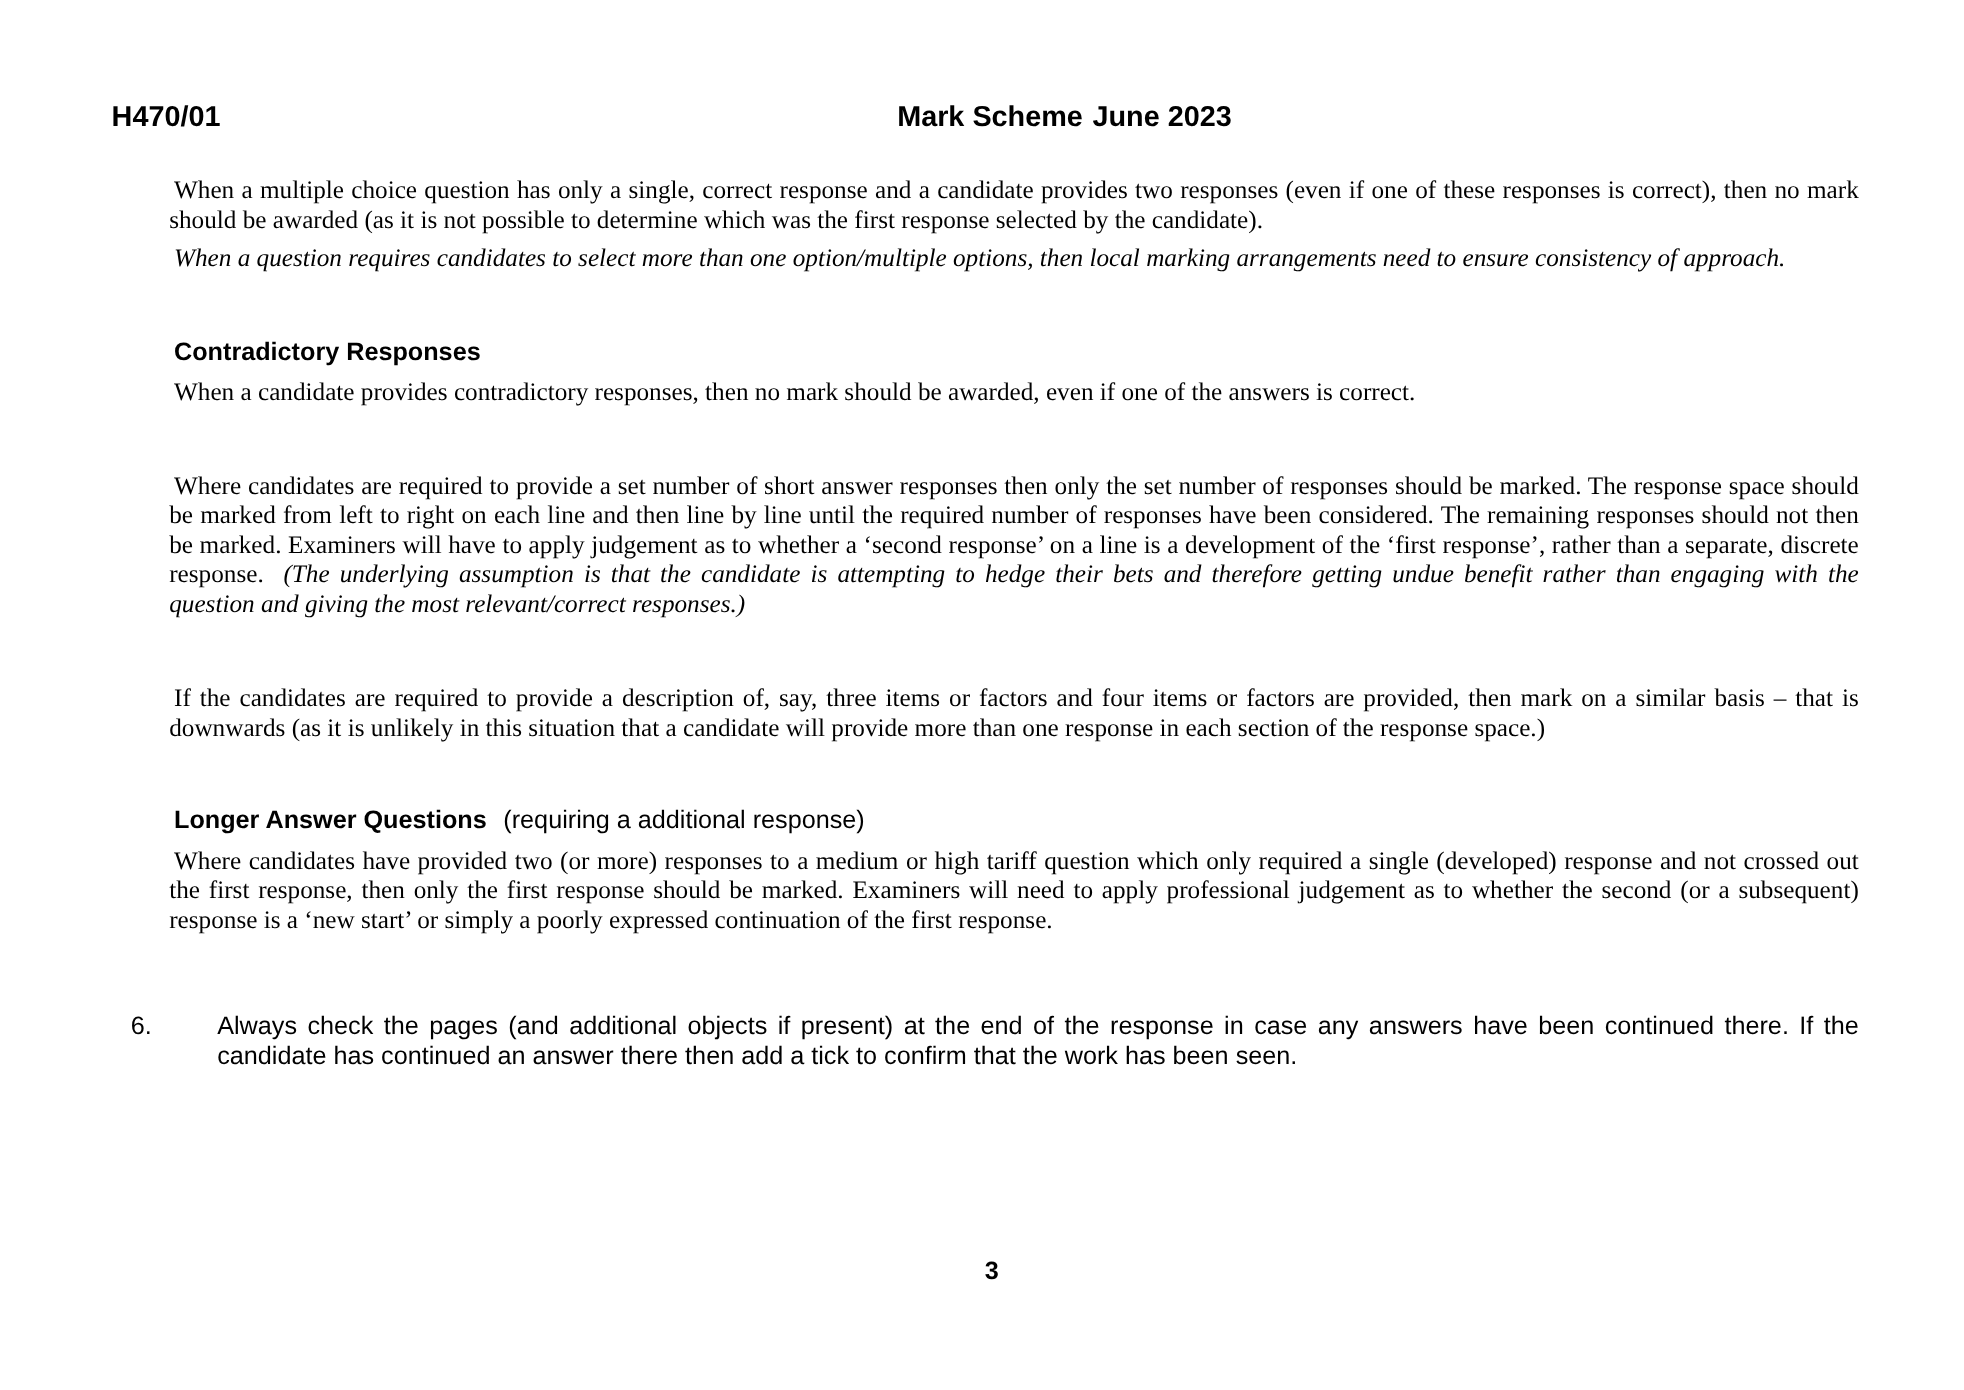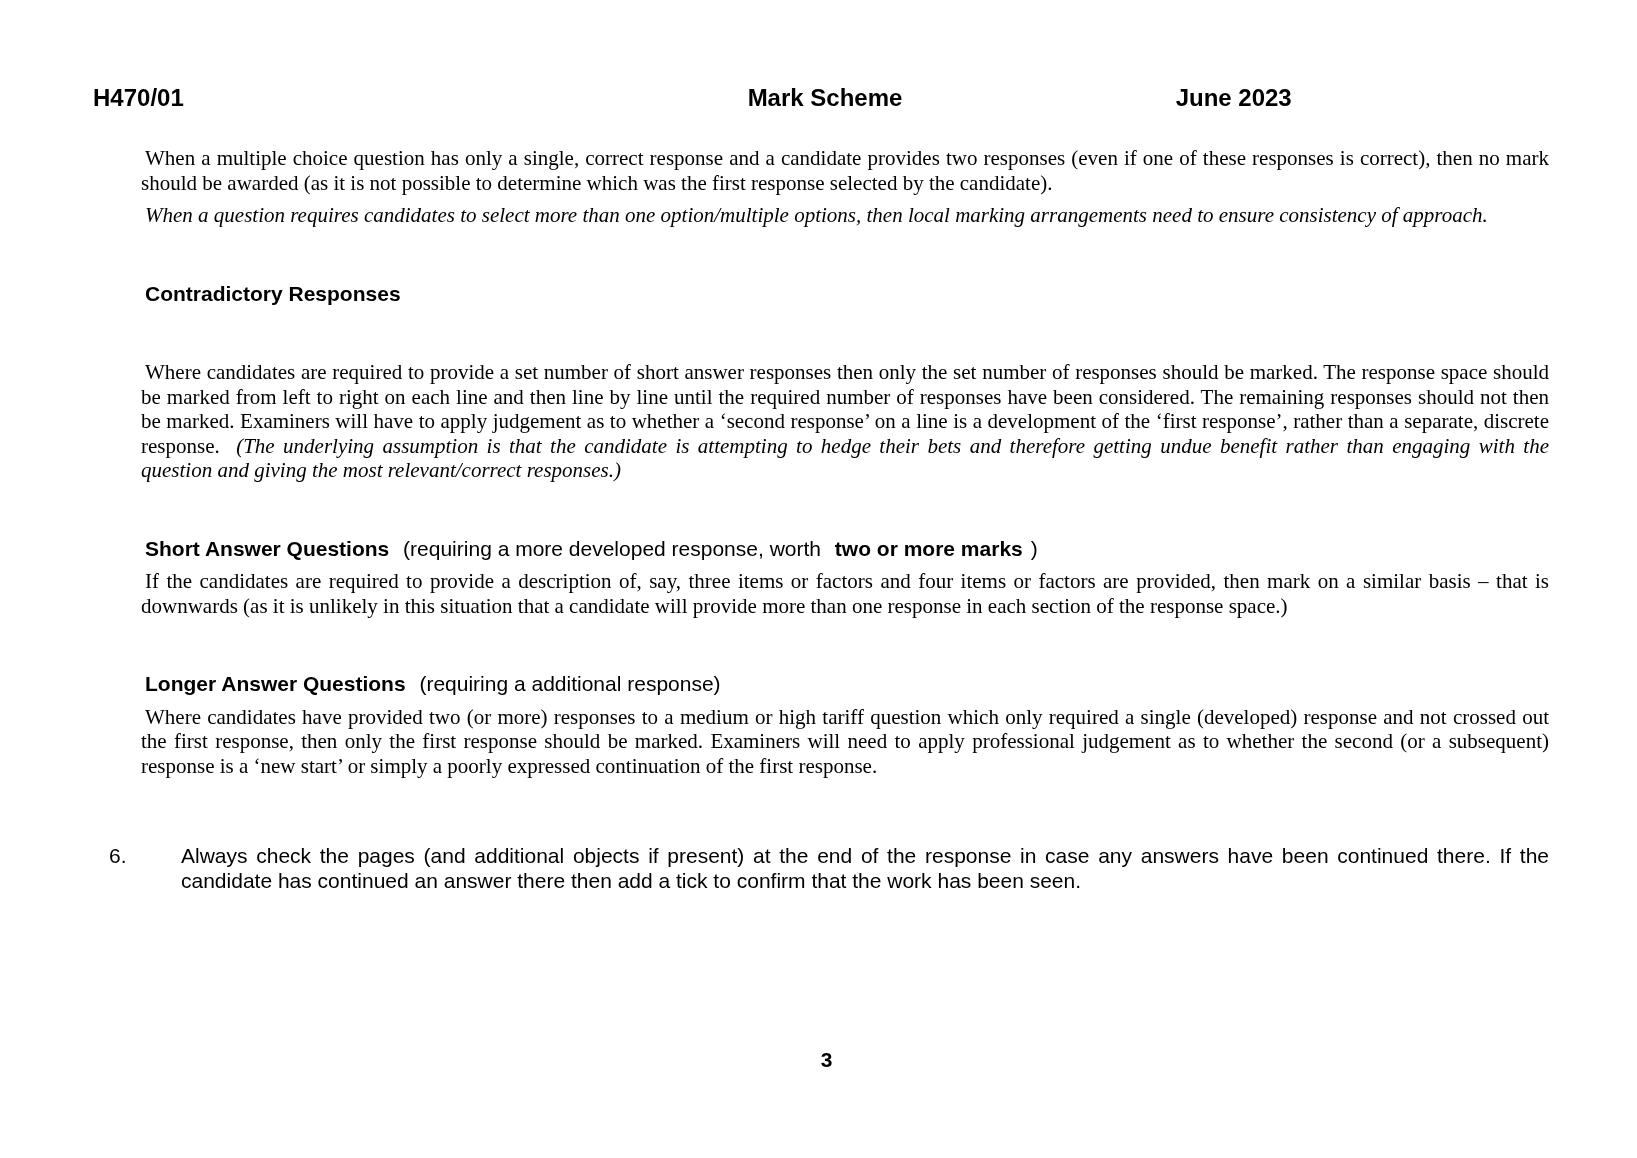--- a/index.html
+++ b/index.html
@@ -21,21 +21,21 @@
     display: grid;
     grid-template-columns: 1fr auto 1fr;
     align-items: baseline;
     padding: 68px 80px 0 77px;
     font-size: 24px;
     font-weight: bold;
     line-height: 28px;
   }
   .page-header .hdr-left   { text-align: left; }
   .page-header .hdr-center { text-align: center; }
-  .page-header .hdr-right  { text-align: center; }
+  .page-header .hdr-right  { text-align: left; }
 
   .content {
     margin: 18px 80px 0 117px;
     font-size: 21px;
     line-height: 24.5px;
   }
   .doc-section { margin-top: 38px; }
   .doc-section:first-child { margin-top: 0; }
   .sec-heading { font-weight: bold; text-align: left; }
   .sec-heading .seg-normal { font-weight: normal; }
@@ -88,32 +88,32 @@
       </div>
       <div class="para">
         <span class="seg-italic">When a question requires candidates to select more than one option/multiple options, then local marking arrangements need to ensure consistency of approach.</span>
       </div>
     </div>
 
     <div class="doc-section">
       <div class="sec-heading">
         <span class="seg-bold">Contradictory Responses</span>
       </div>
+      <div class="para">
+        <span class="seg-normal">When a candidate provides contradictory responses, then no mark should be awarded, even if one of the answers is correct.</span>
+      </div>
     </div>
 
     <div class="doc-section">
       <div class="para">
         <span class="seg-normal">Where candidates are required to provide a set number of short answer responses then only the set number of responses should be marked. The response space should be marked from left to right on each line and then line by line until the required number of responses have been considered.  The remaining responses should not then be marked. Examiners will have to apply judgement as to whether a ‘second response’ on a line is a development of the ‘first response’, rather than a separate, discrete response.  </span><span class="seg-italic">(The underlying assumption is that the candidate is attempting to hedge their bets and therefore getting undue benefit rather than engaging with the question and giving the most relevant/correct responses.)</span>
       </div>
     </div>
 
     <div class="doc-section">
-      <div class="sec-heading">
-        <span class="seg-bold">Short Answer Questions</span><span class="seg-normal"> (requiring a more developed response, worth </span><span class="seg-bold">two or more marks</span><span class="seg-normal">)</span>
-      </div>
       <div class="para">
         <span class="seg-normal">If the candidates are required to provide a description of, say, three items or factors and four items or factors are provided, then mark on a similar basis – that is downwards (as it is unlikely in this situation that a candidate will provide more than one response in each section of the response space.)</span>
       </div>
     </div>
 
     <div class="doc-section">
       <div class="sec-heading">
         <span class="seg-bold">Longer Answer Questions</span><span class="seg-normal"> (requiring a additional response)</span>
       </div>
       <div class="para">

